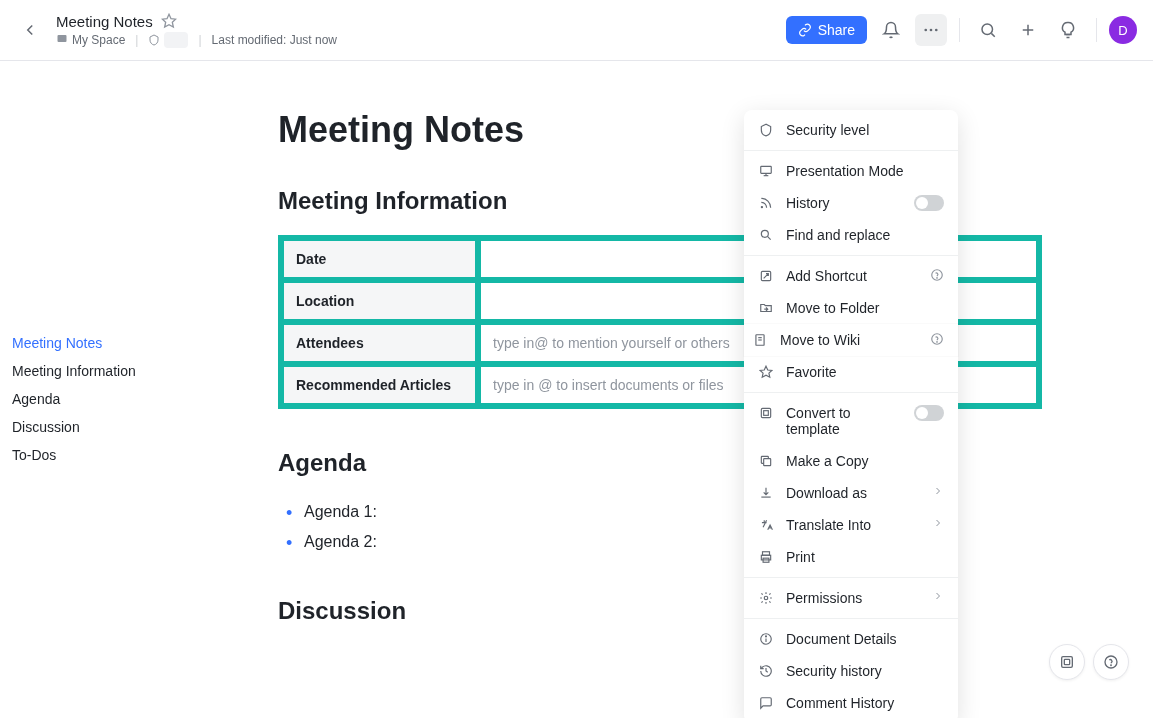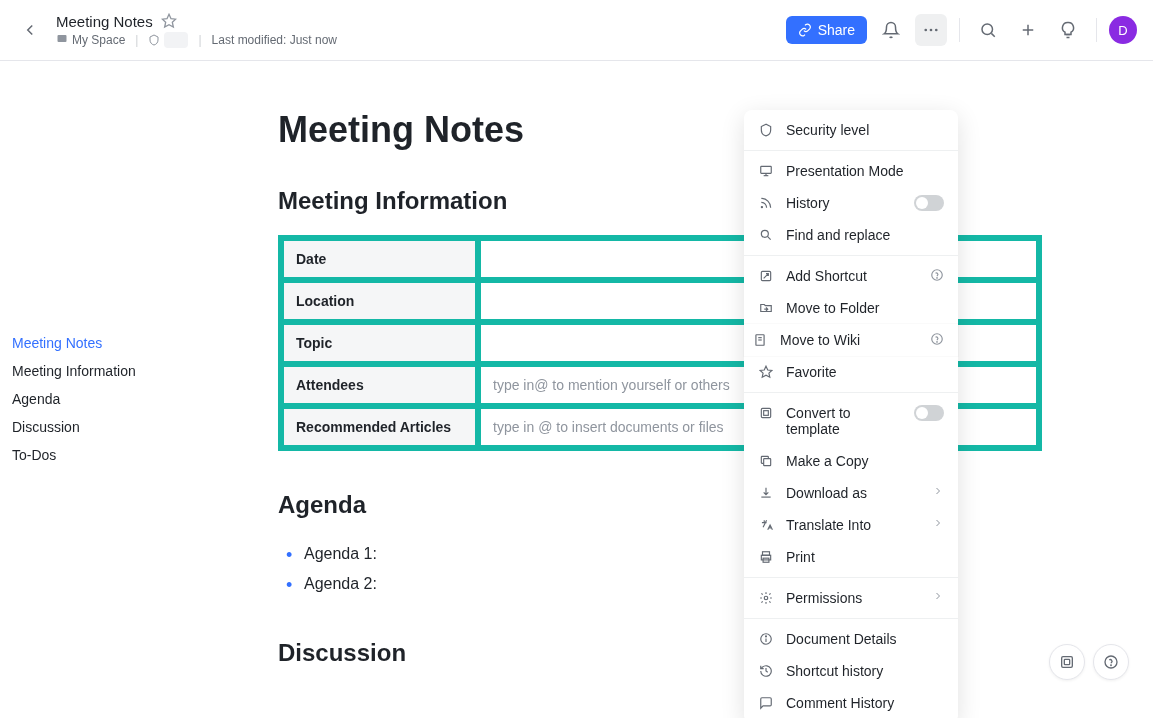--- a/index.html
+++ b/index.html
@@ -158,24 +158,20 @@
       <tbody>
           <tr>
             <th>Date</th>
             <td></td>
           </tr>
       <tr>
             <th>Location</th>
             <td></td>
           </tr>
       <tr>
-            <th>Topic</th>
-            <td></td>
-          </tr>
-      <tr>
             <th>Attendees</th>
             <td>type in@ to mention yourself or others</td>
           </tr>
       <tr>
             <th>Recommended Articles</th>
             <td>type in @ to insert documents or files</td>
           </tr>
     </tbody>
       </table>
 
@@ -367,21 +363,21 @@
       <span class="dd-label">Document Details</span>
     </div>
     <div class="dd-item">
       <span class="dd-ico">
           <svg width="14" height="14" viewBox="0 0 24 24" fill="none" stroke="currentColor" stroke-width="2">
             <path d="M3 12a9 9 0 1 0 3-6.7L3 8"></path>
             <polyline points="3 3 3 8 8 8"></polyline>
             <polyline points="12 7 12 12 15 14"></polyline>
           </svg>
         </span>
-      <span class="dd-label">Shortcut history</span>
+      <span class="dd-label">Security history</span>
     </div>
     <div class="dd-item">
       <span class="dd-ico">
           <svg width="14" height="14" viewBox="0 0 24 24" fill="none" stroke="currentColor" stroke-width="2">
             <path d="M21 15a2 2 0 0 1-2 2H7l-4 4V5a2 2 0 0 1 2-2h14a2 2 0 0 1 2 2z"></path>
           </svg>
         </span>
       <span class="dd-label">Comment History</span>
     </div>
 

